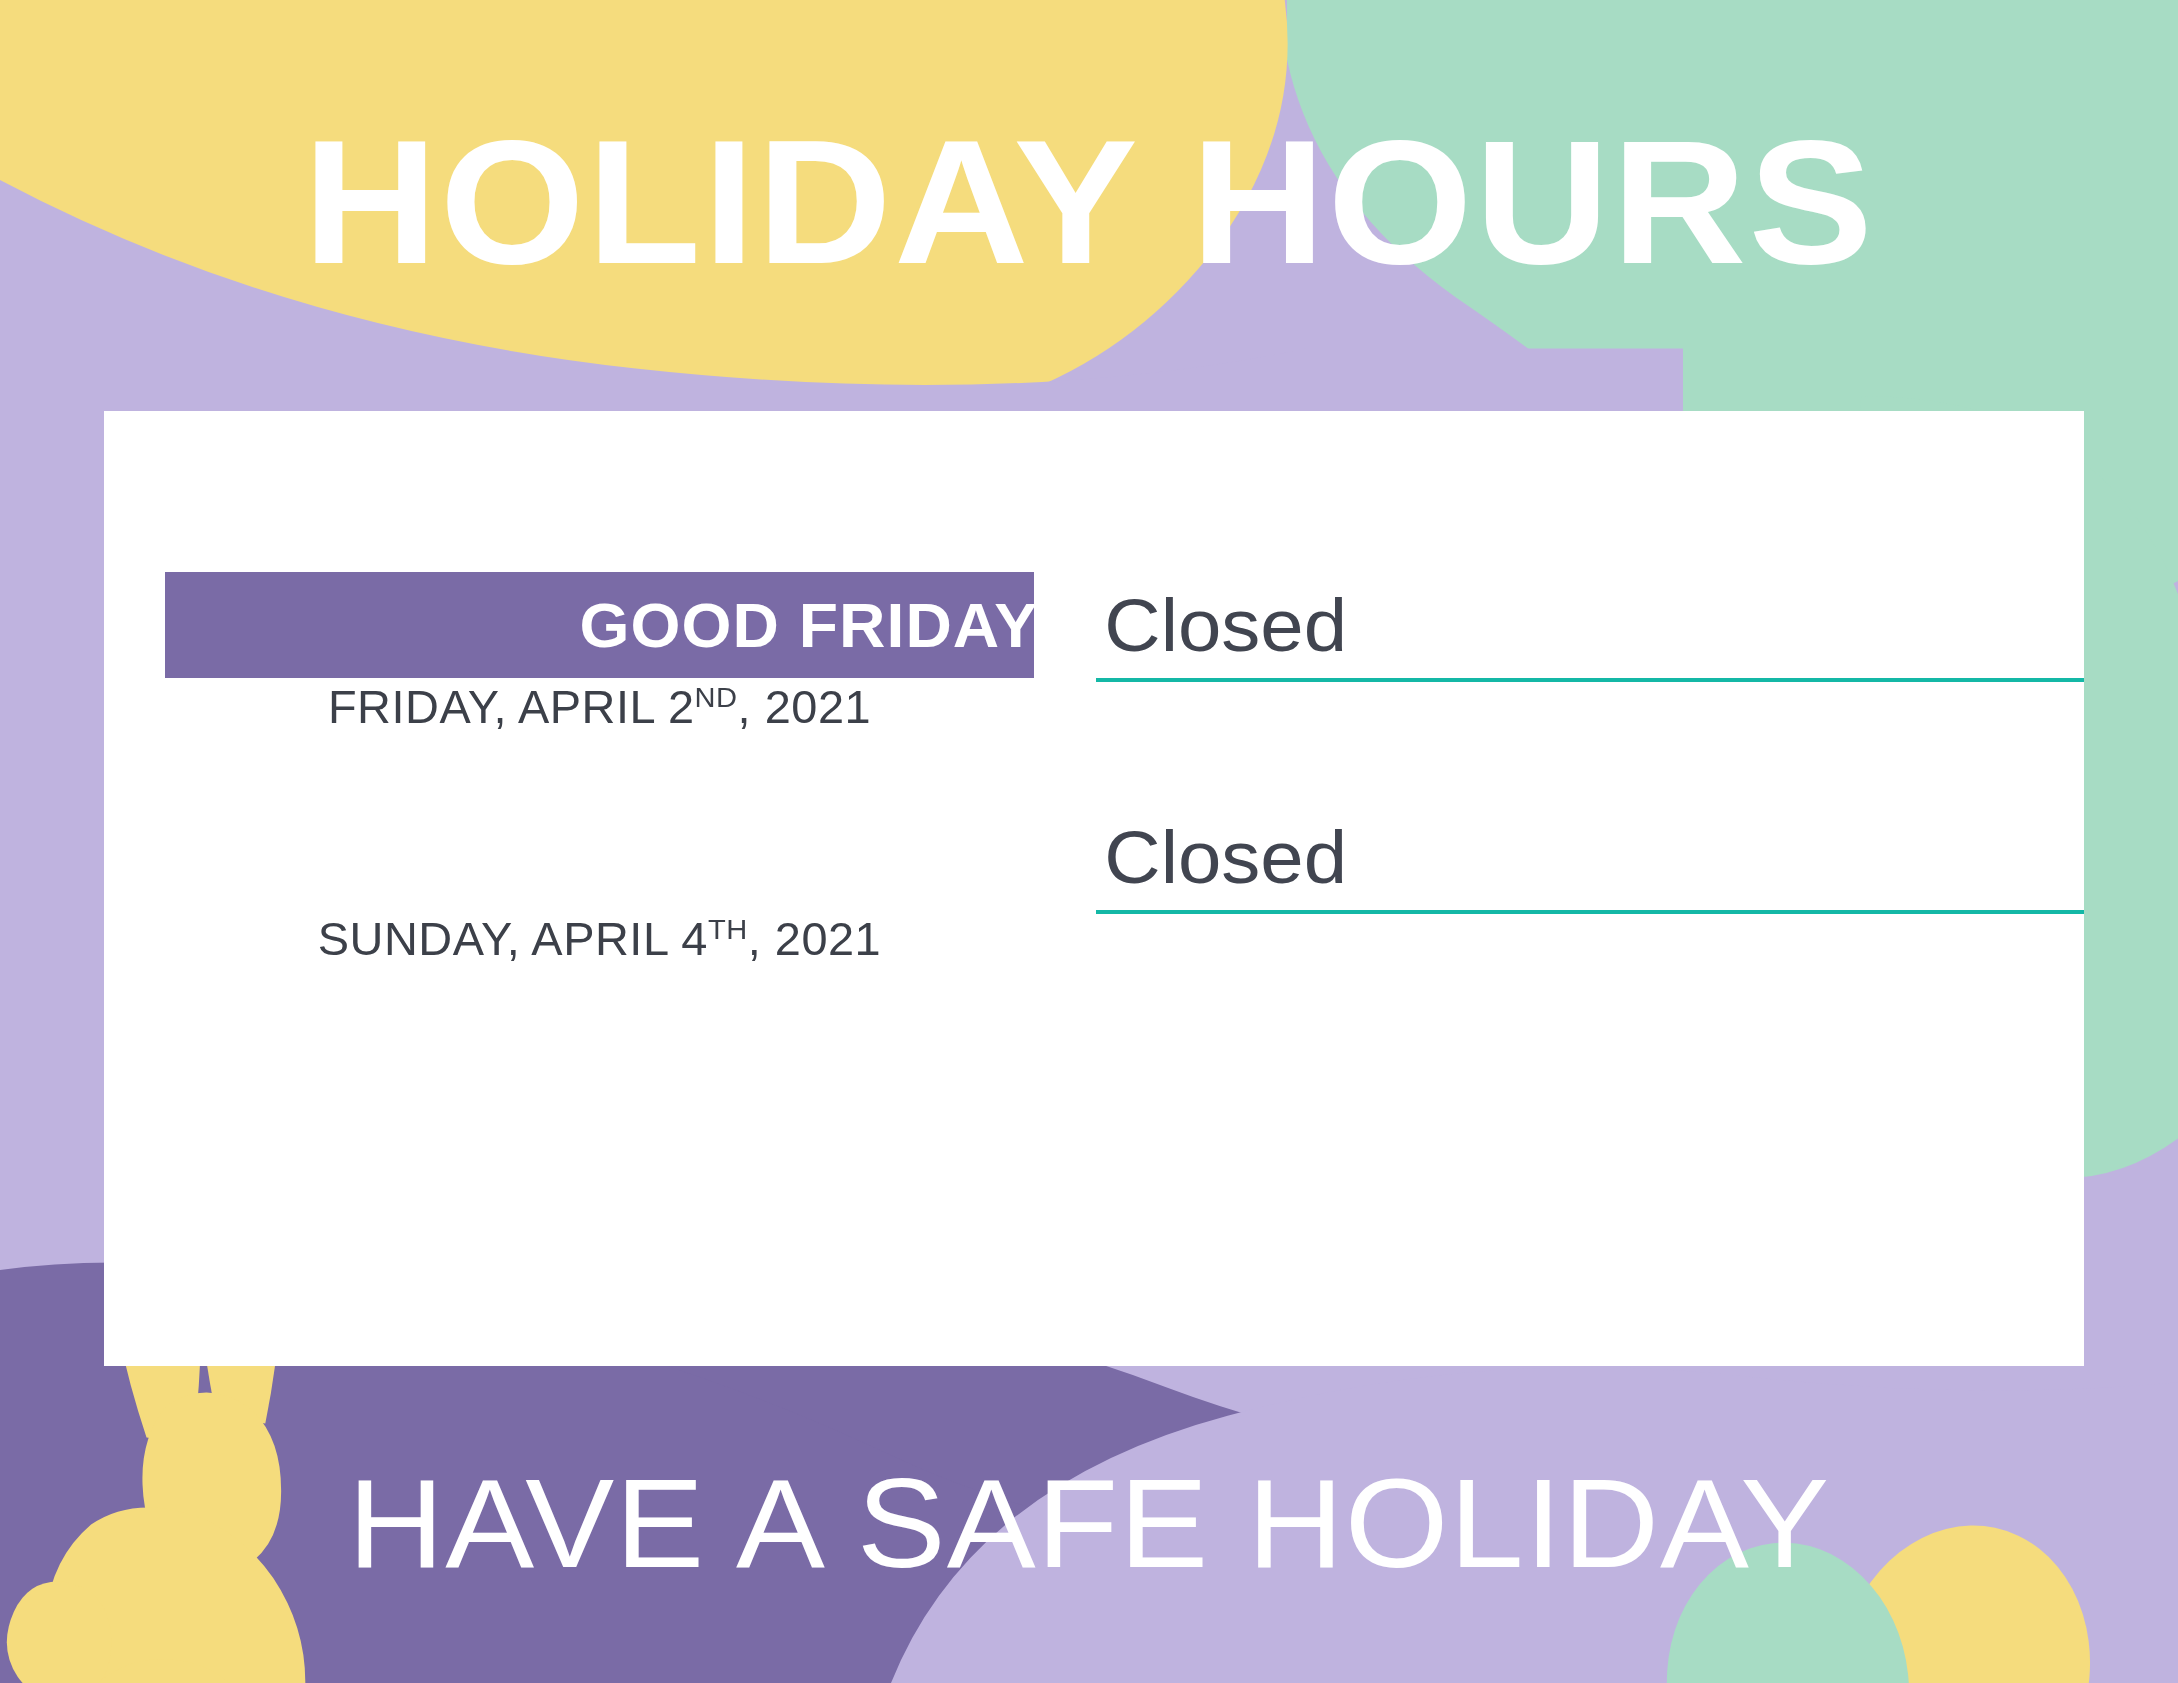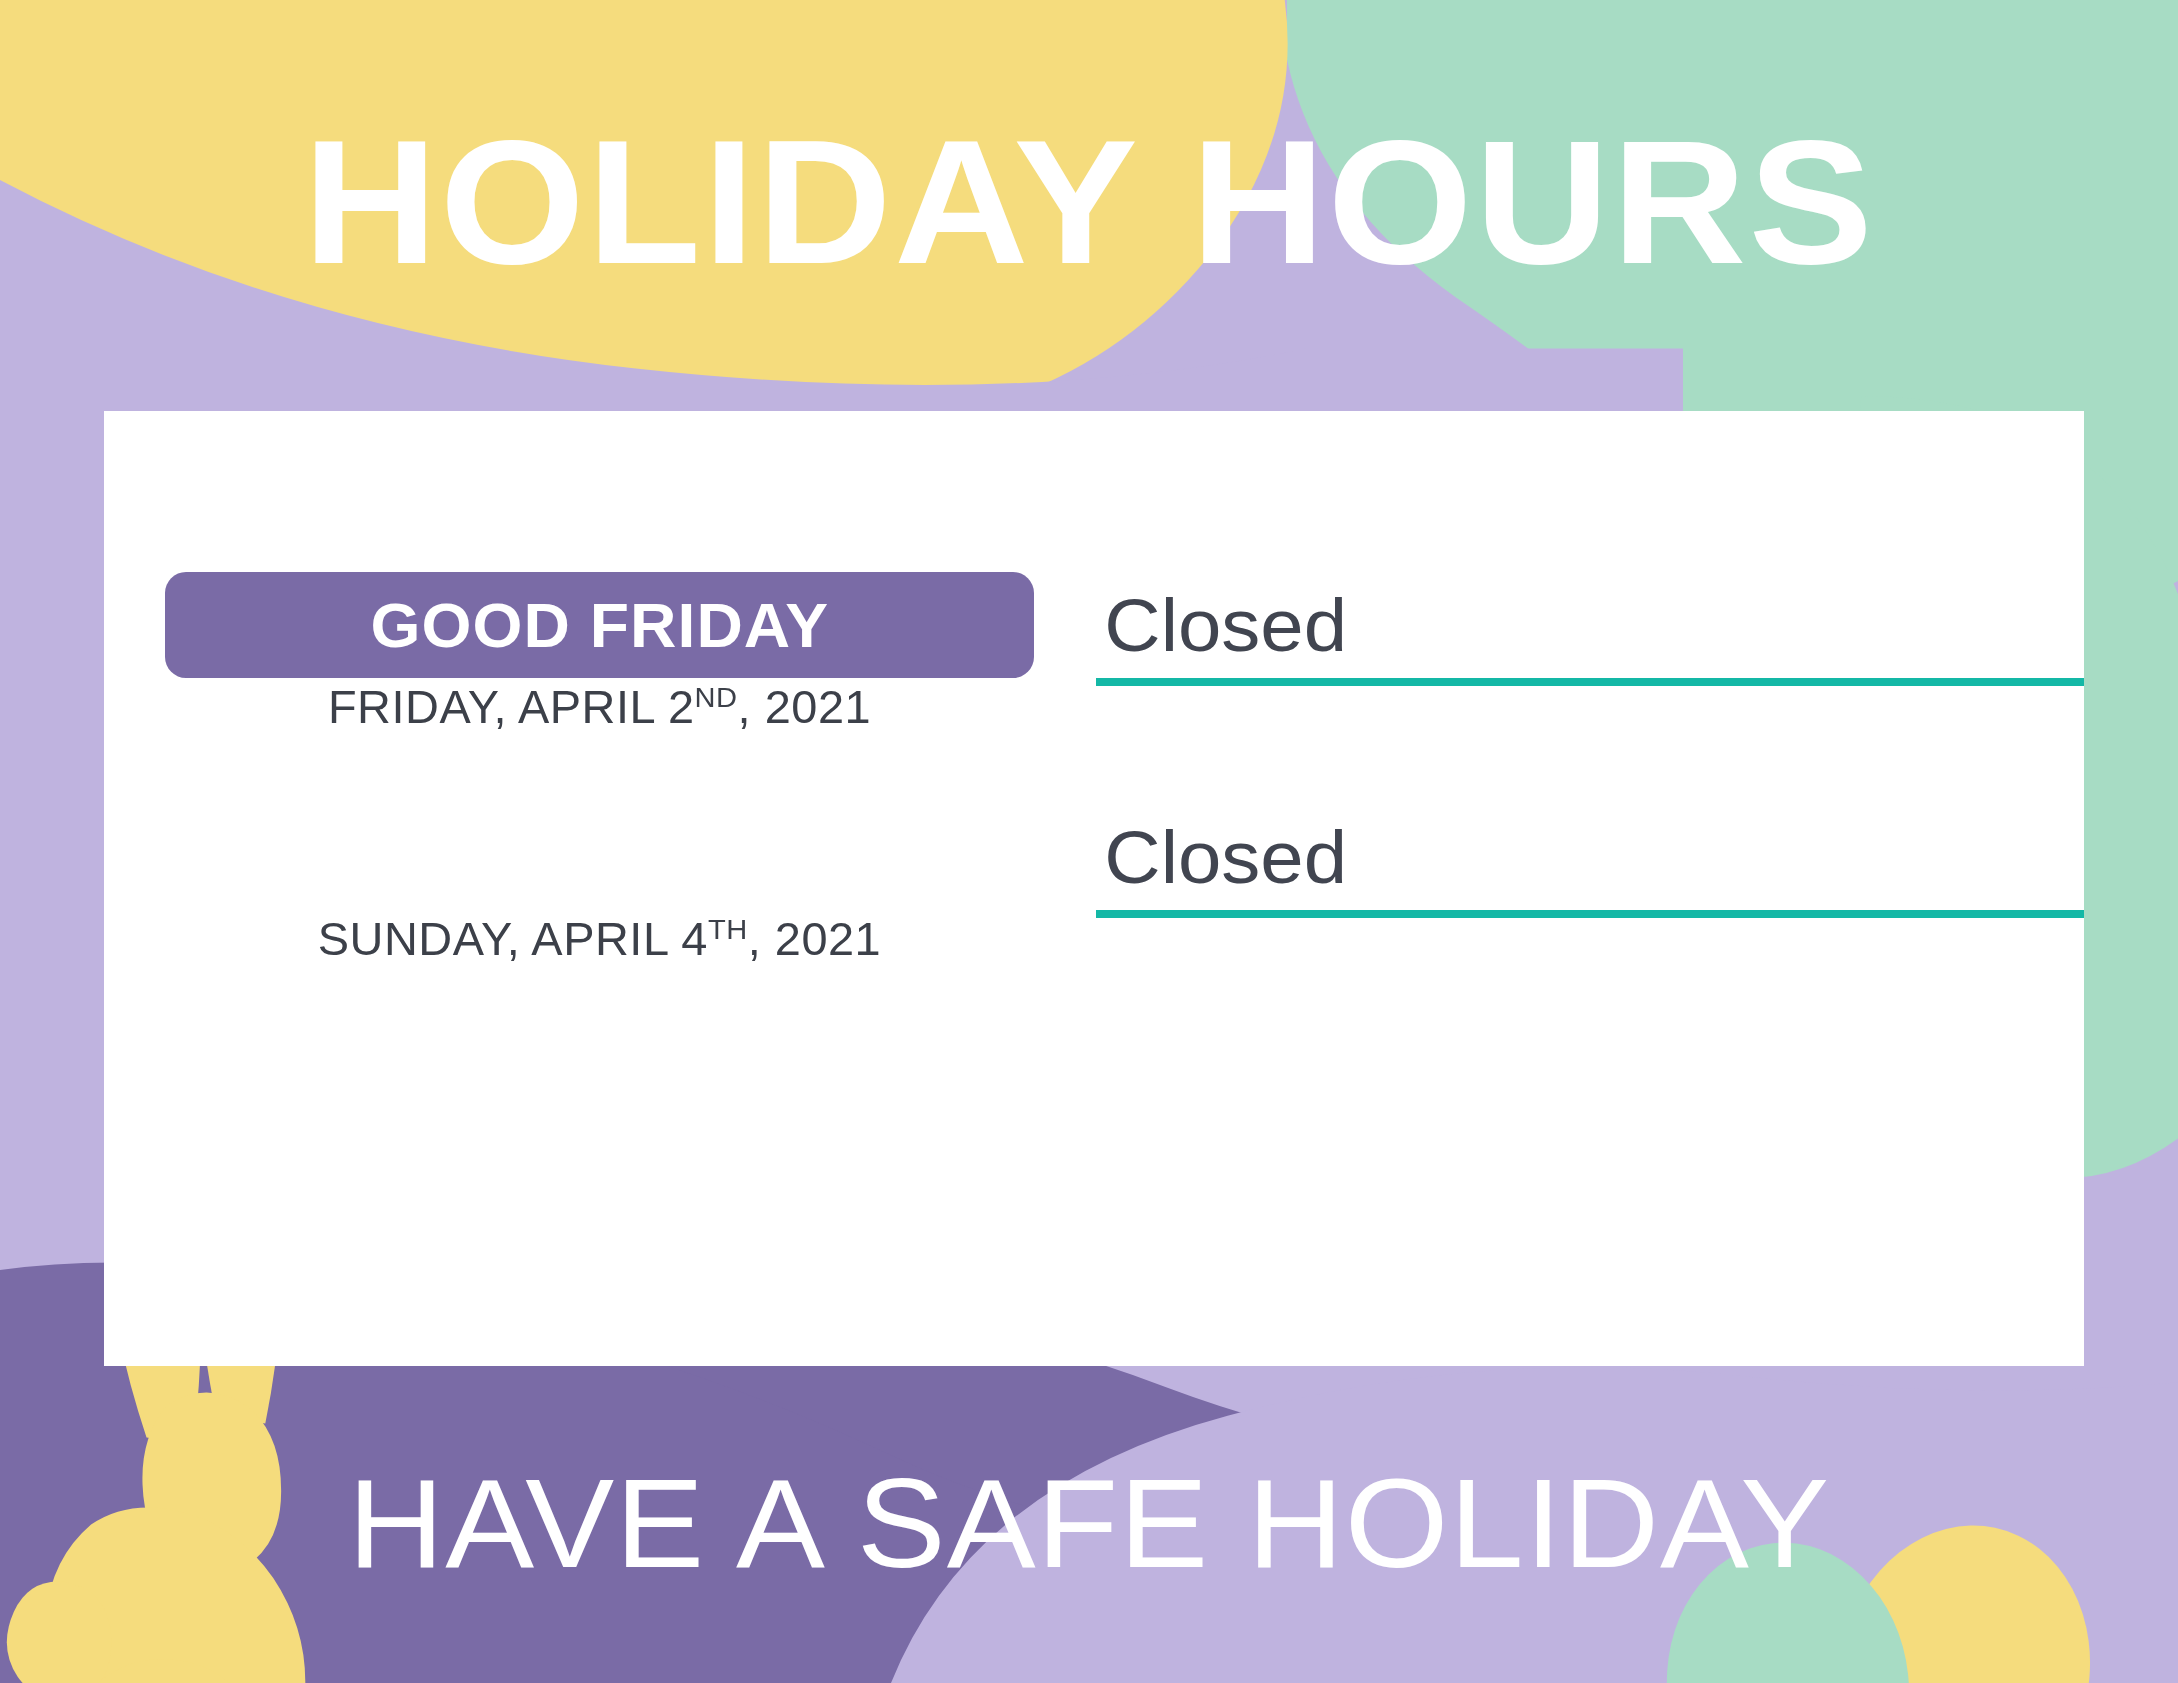--- a/index.html
+++ b/index.html
@@ -41,37 +41,37 @@
   .row-1{top:161px;}
   .row-2{top:393px;}
   .row-3{top:631px;}
 
   .row-top{position:relative;height:106px;}
 
   .label-bar{
     position:absolute;left:0;top:0;
     width:869px;height:106px;
     background:#7A6BA6;
-    display:flex;align-items:center;justify-content:center;border-radius:21px;
+    display:flex;align-items:center;justify-content:flex-end;
   }
   .label-text{
     color:#FFFFFF;
     font-family:"Liberation Sans Narrow","Liberation Sans",sans-serif;
     font-weight:700;
     font-size:63px;
     line-height:63px;
     letter-spacing:1px;
     transform:scaleX(1.02);
     white-space:nowrap;
   }
 
   .hours-cell{
     position:absolute;left:931px;top:0;
     width:988px;height:106px;
-    border-bottom:8px solid #14b8a6;
+    border-bottom:4px solid #14b8a6;
     display:flex;align-items:center;
   }
   .hours-text{
     color:#414550;
     font-family:"Liberation Sans Narrow","Liberation Sans",sans-serif;
     font-weight:400;
     font-size:75px;
     line-height:77px;
     letter-spacing:0px;
     transform:scaleX(1.04);

